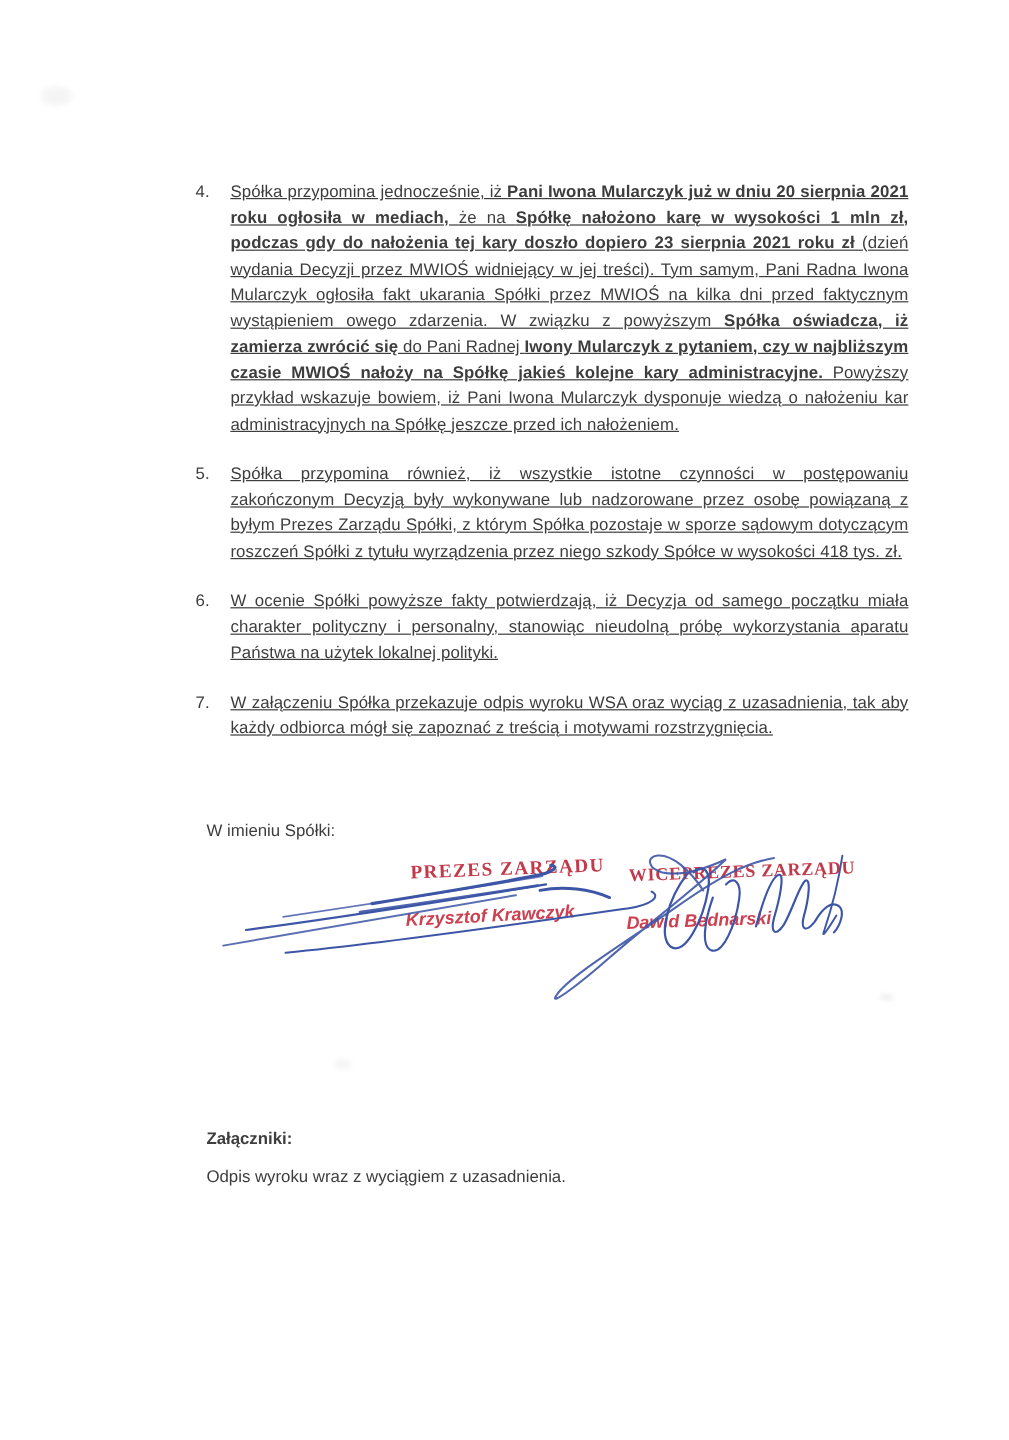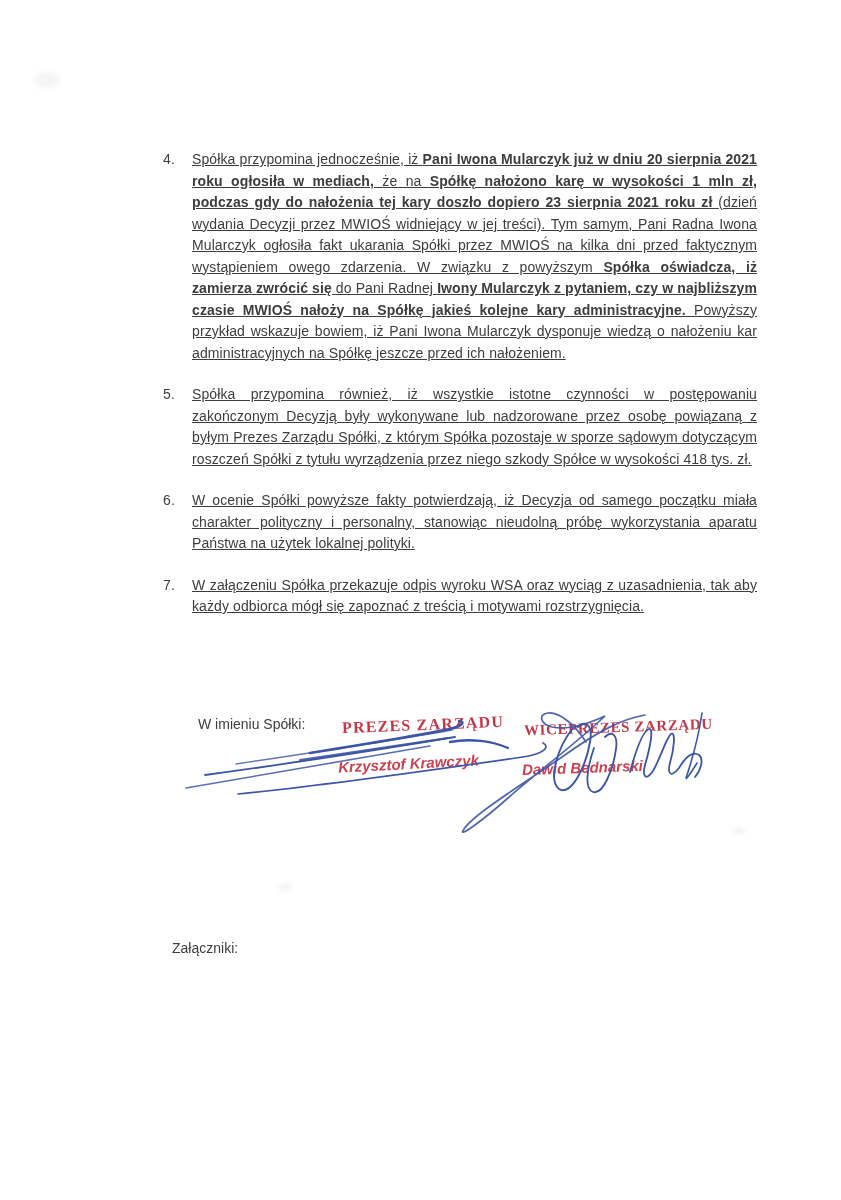--- a/index.html
+++ b/index.html
@@ -11,39 +11,39 @@
     color:#3d3d3d;
     overflow:hidden;
   }
   
   .doc-list{position:absolute;left:163px;top:149px;width:594px;}
   .para{display:flex;margin-bottom:20px;font-size:14px;line-height:21.5px;letter-spacing:.1px;}
   .num{flex:none;width:29px;}
   .ptext{flex:1;text-align:justify;text-decoration:underline;}
   .b{font-weight:bold;}
   
-  .sig-intro{position:absolute;left:172px;top:716px;font-size:14px;margin-left:26px;}
+  .sig-intro{position:absolute;left:172px;top:684px;font-size:14px;}
   .stamp-title{
     position:absolute;
     font-family:"Liberation Serif", serif;
     font-weight:bold;color:#c2394a;white-space:nowrap;
   }
   .stamp-name{
     position:absolute;
     font-family:"Liberation Sans", sans-serif;
     font-weight:bold;font-style:italic;color:#cc4050;white-space:nowrap;
   }
   .stamp-prezes{left:342px;top:716px;font-size:16px;letter-spacing:1.2px;transform:rotate(-2.2deg);}
   .name-krzysztof{left:338px;top:755px;font-size:15px;transform:rotate(-3deg);}
   .stamp-wiceprezes{left:524px;top:719px;font-size:15px;letter-spacing:.6px;transform:rotate(-2deg);}
   .name-dawid{left:522px;top:759px;font-size:15px;transform:rotate(-2deg);}
   .ink{position:absolute;left:170px;top:690px;z-index:3;}
   .ink path{fill:none;stroke:#3c55a6;stroke-linecap:round;}
   
-  .att-label{position:absolute;left:172px;top:940px;font-size:14px;}
+  .att-label{position:absolute;left:172px;top:940px;font-size:14px;font-weight:bold;}
   .att-item{position:absolute;left:172px;top:972px;font-size:14px;}
   
   .smudge{position:absolute;border-radius:50%;background:rgba(90,90,90,.06);filter:blur(2px);}
   .smudge-a{left:34px;top:72px;width:26px;height:16px;}
   .smudge-b{left:278px;top:883px;width:15px;height:8px;}
   .smudge-c{left:733px;top:829px;width:12px;height:4px;background:rgba(90,90,90,.12);}
 </style>
 </head>
 <body>
 
@@ -100,14 +100,15 @@
     <g>
       <path d="M586 742 C575 725, 560 712, 548 713 C538 714, 540 724, 552 727 C570 731, 592 722, 605 716 C580 740, 540 770, 508 798 C482 821, 456 840, 464 829 C474 814, 520 786, 562 757 C600 730, 622 719, 645 715" stroke-width="1.7" opacity=".9"></path>
       <path d="M573 728 C557 748, 548 780, 559 789 C571 797, 586 766, 590 742 C593 726, 586 719, 578 727" stroke-width="1.9"></path>
       <path d="M594 748 C587 768, 584 789, 593 792 C603 795, 613 770, 616 749 C618 735, 612 730, 605 737" stroke-width="1.8"></path>
       <path d="M630 772 C636 750, 643 731, 649 729 C654 728, 650 748, 645 765 C642 777, 646 781, 653 771 C661 757, 666 738, 671 734 C676 731, 674 749, 670 763 C667 774, 671 778, 679 768 C686 756, 693 751, 699 755 C704 759, 701 770, 695 777" stroke-width="1.8"></path>
       <path d="M702 713 C699 733, 693 757, 687 775 C684 783, 689 776, 697 763" stroke-width="1.6"></path>
     </g>
   </svg>
 
   <div class="att-label">Załączniki:</div>
+  <div class="att-item">Odpis wyroku wraz z wyciągiem z uzasadnienia.</div>
 
 </div>
 
 </body></html>

